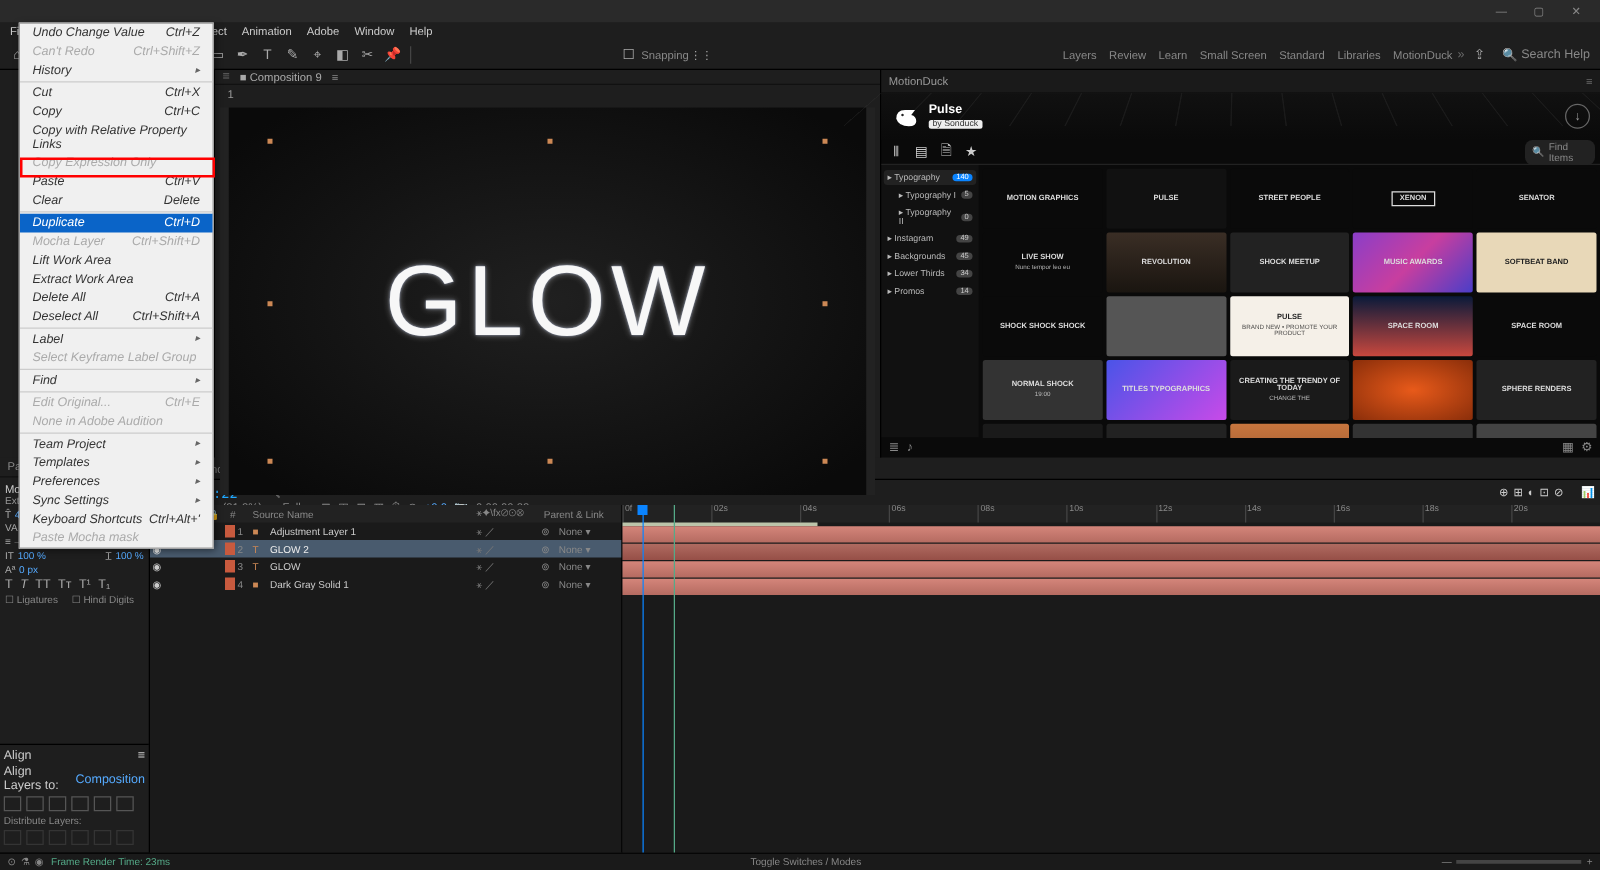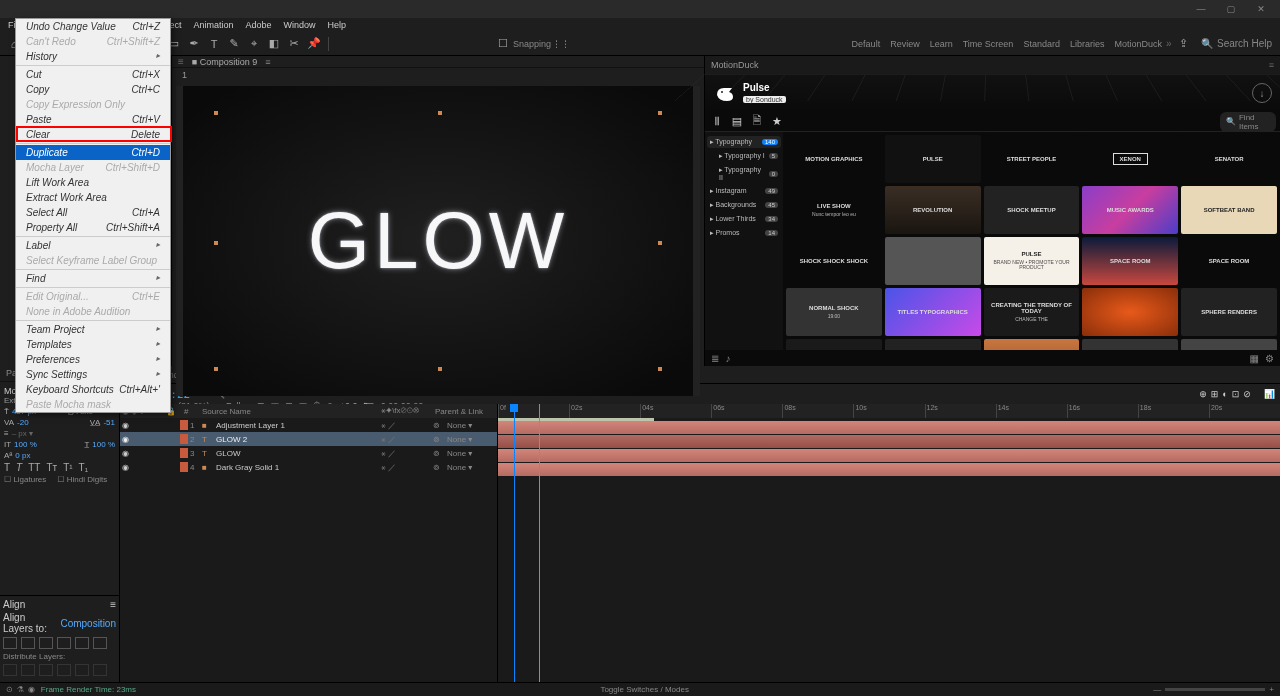--- a/index.html
+++ b/index.html
@@ -156,24 +156,24 @@
   <span class="tool">⌖</span>
   <span class="tool">◧</span>
   <span class="tool">✂</span>
   <span class="tool">📌</span>
   <span class="sep"></span>
   <span style="width:160px"></span>
   <span class="tool">☐</span>
   <span style="font-size:9px;color:#888">Snapping</span>
   <span class="tool" style="font-size:9px">⋮⋮</span>
   <div class="workspace-area" id="workspaces">
-      <span>Default</span>
+      <span>Layers</span>
       <span>Review</span>
       <span>Learn</span>
-      <span>Time Screen</span>
+      <span>Small Screen</span>
       <span>Standard</span>
       <span>Libraries</span>
       <span>MotionDuck</span>
     </div>
   <span style="color:#666;margin:0 4px">»</span>
   <span class="tool" style="width:14px">⇪</span>
   <div class="search-help">
     <span>🔍</span>
     <span>Search Help</span>
   </div>
@@ -594,20 +594,24 @@
     </div>
     <div class="dsep"></div>
     <div class="ditem">
       <span>Cut</span>
       <span>Ctrl+X</span>
     </div>
     <div class="ditem">
       <span>Copy</span>
       <span>Ctrl+C</span>
     </div>
+    <div class="ditem">
+      <span>Copy with Relative Property Links</span>
+      <span></span>
+    </div>
     <div class="ditem disabled">
       <span>Copy Expression Only</span>
       <span></span>
     </div>
     <div class="ditem">
       <span>Paste</span>
       <span>Ctrl+V</span>
     </div>
     <div class="ditem">
       <span>Clear</span>
@@ -624,25 +628,25 @@
     </div>
     <div class="ditem">
       <span>Lift Work Area</span>
       <span></span>
     </div>
     <div class="ditem">
       <span>Extract Work Area</span>
       <span></span>
     </div>
     <div class="ditem">
-      <span>Select All</span>
+      <span>Delete All</span>
       <span>Ctrl+A</span>
     </div>
     <div class="ditem">
-      <span>Property All</span>
+      <span>Deselect All</span>
       <span>Ctrl+Shift+A</span>
     </div>
     <div class="dsep"></div>
     <div class="ditem">
       <span>Label</span>
       <span class="arrow">▸</span>
     </div>
     <div class="ditem disabled">
       <span>Select Keyframe Label Group</span>
       <span></span>

